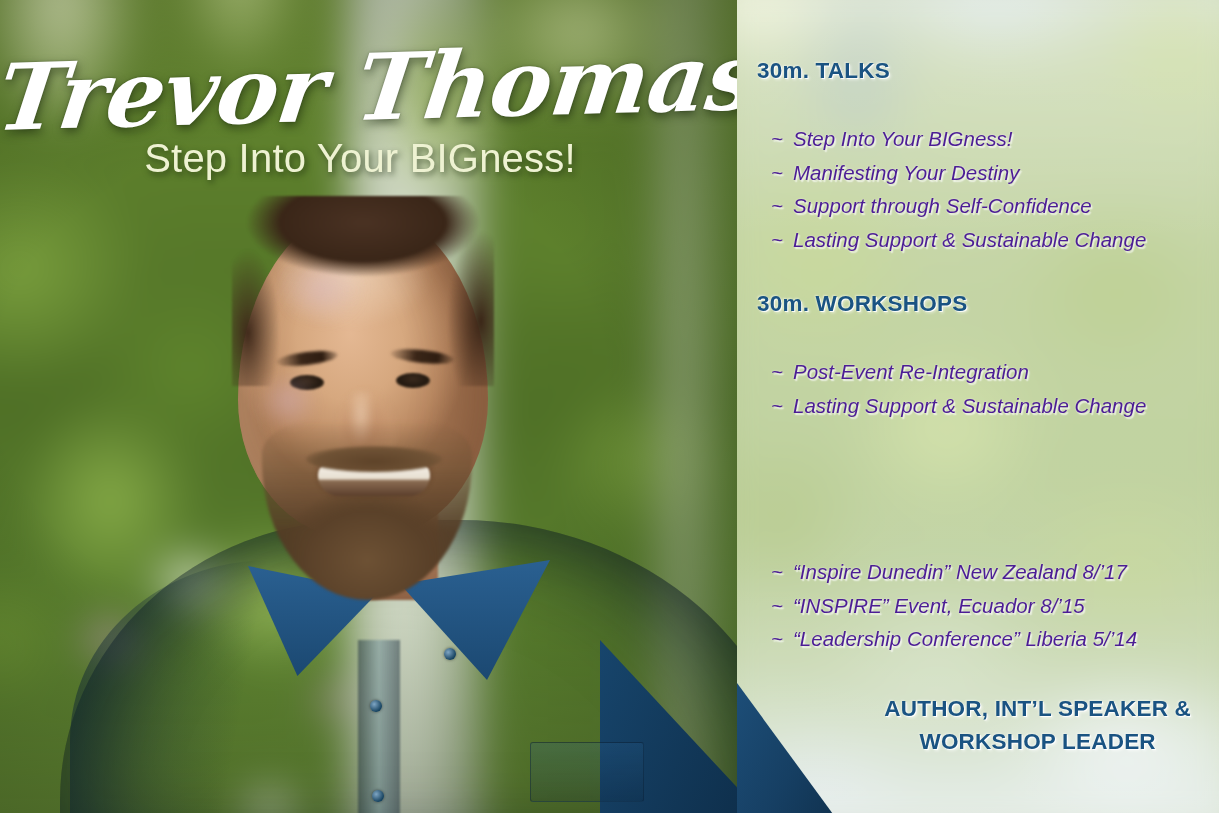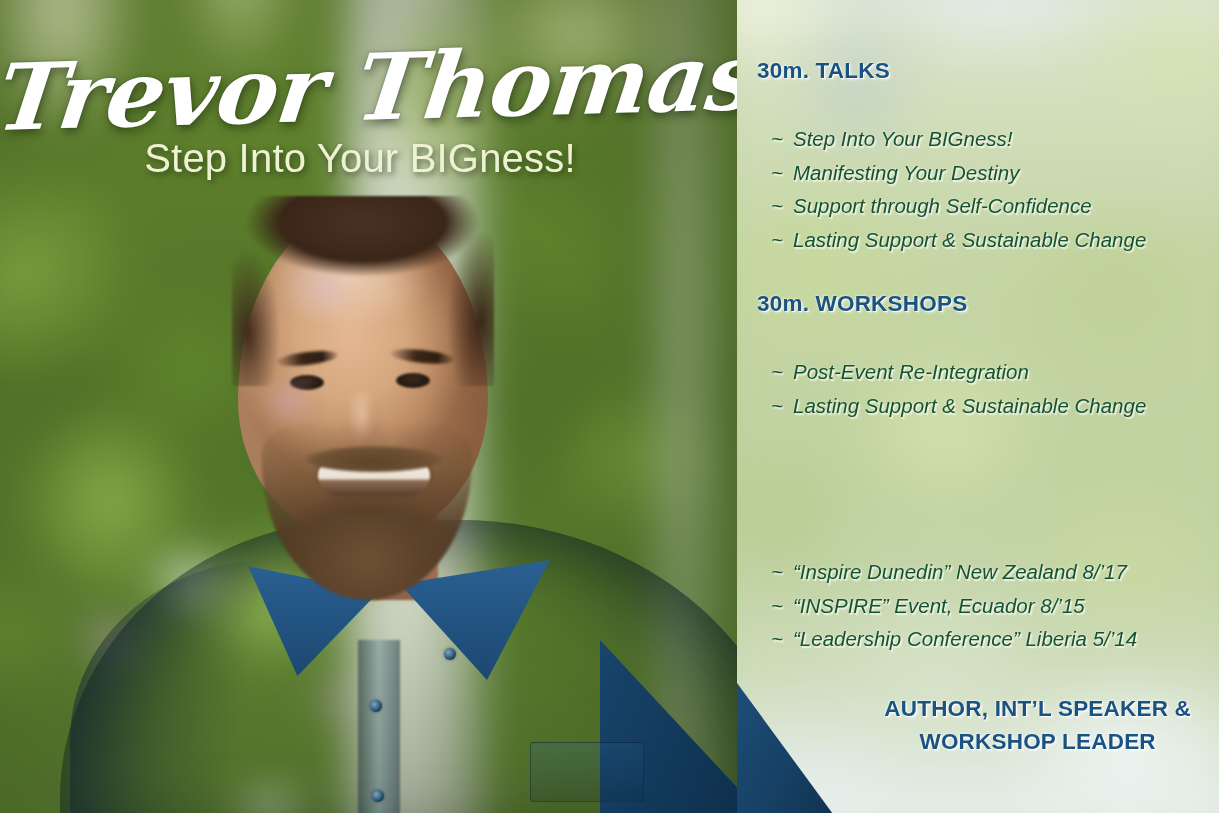--- a/index.html
+++ b/index.html
@@ -328,21 +328,21 @@
   }
   .bullets {
     position: absolute;
     left: 34px;
     list-style: none;
     margin: 0;
     padding: 0;
   }
   .bullets li {
     display: block;
-    color: #14532d;
+    color: #4c1d95;
     font-size: 20.5px;
     font-style: italic;
     font-weight: 500;
     line-height: 33.5px;
     white-space: nowrap;
     text-shadow: 1.5px 1.5px 1.5px rgba(255,255,255,0.75), 0 0 2px rgba(255,255,255,0.6);
   }
   .bullets li .tilde {
     display: inline-block;
     width: 22px;

